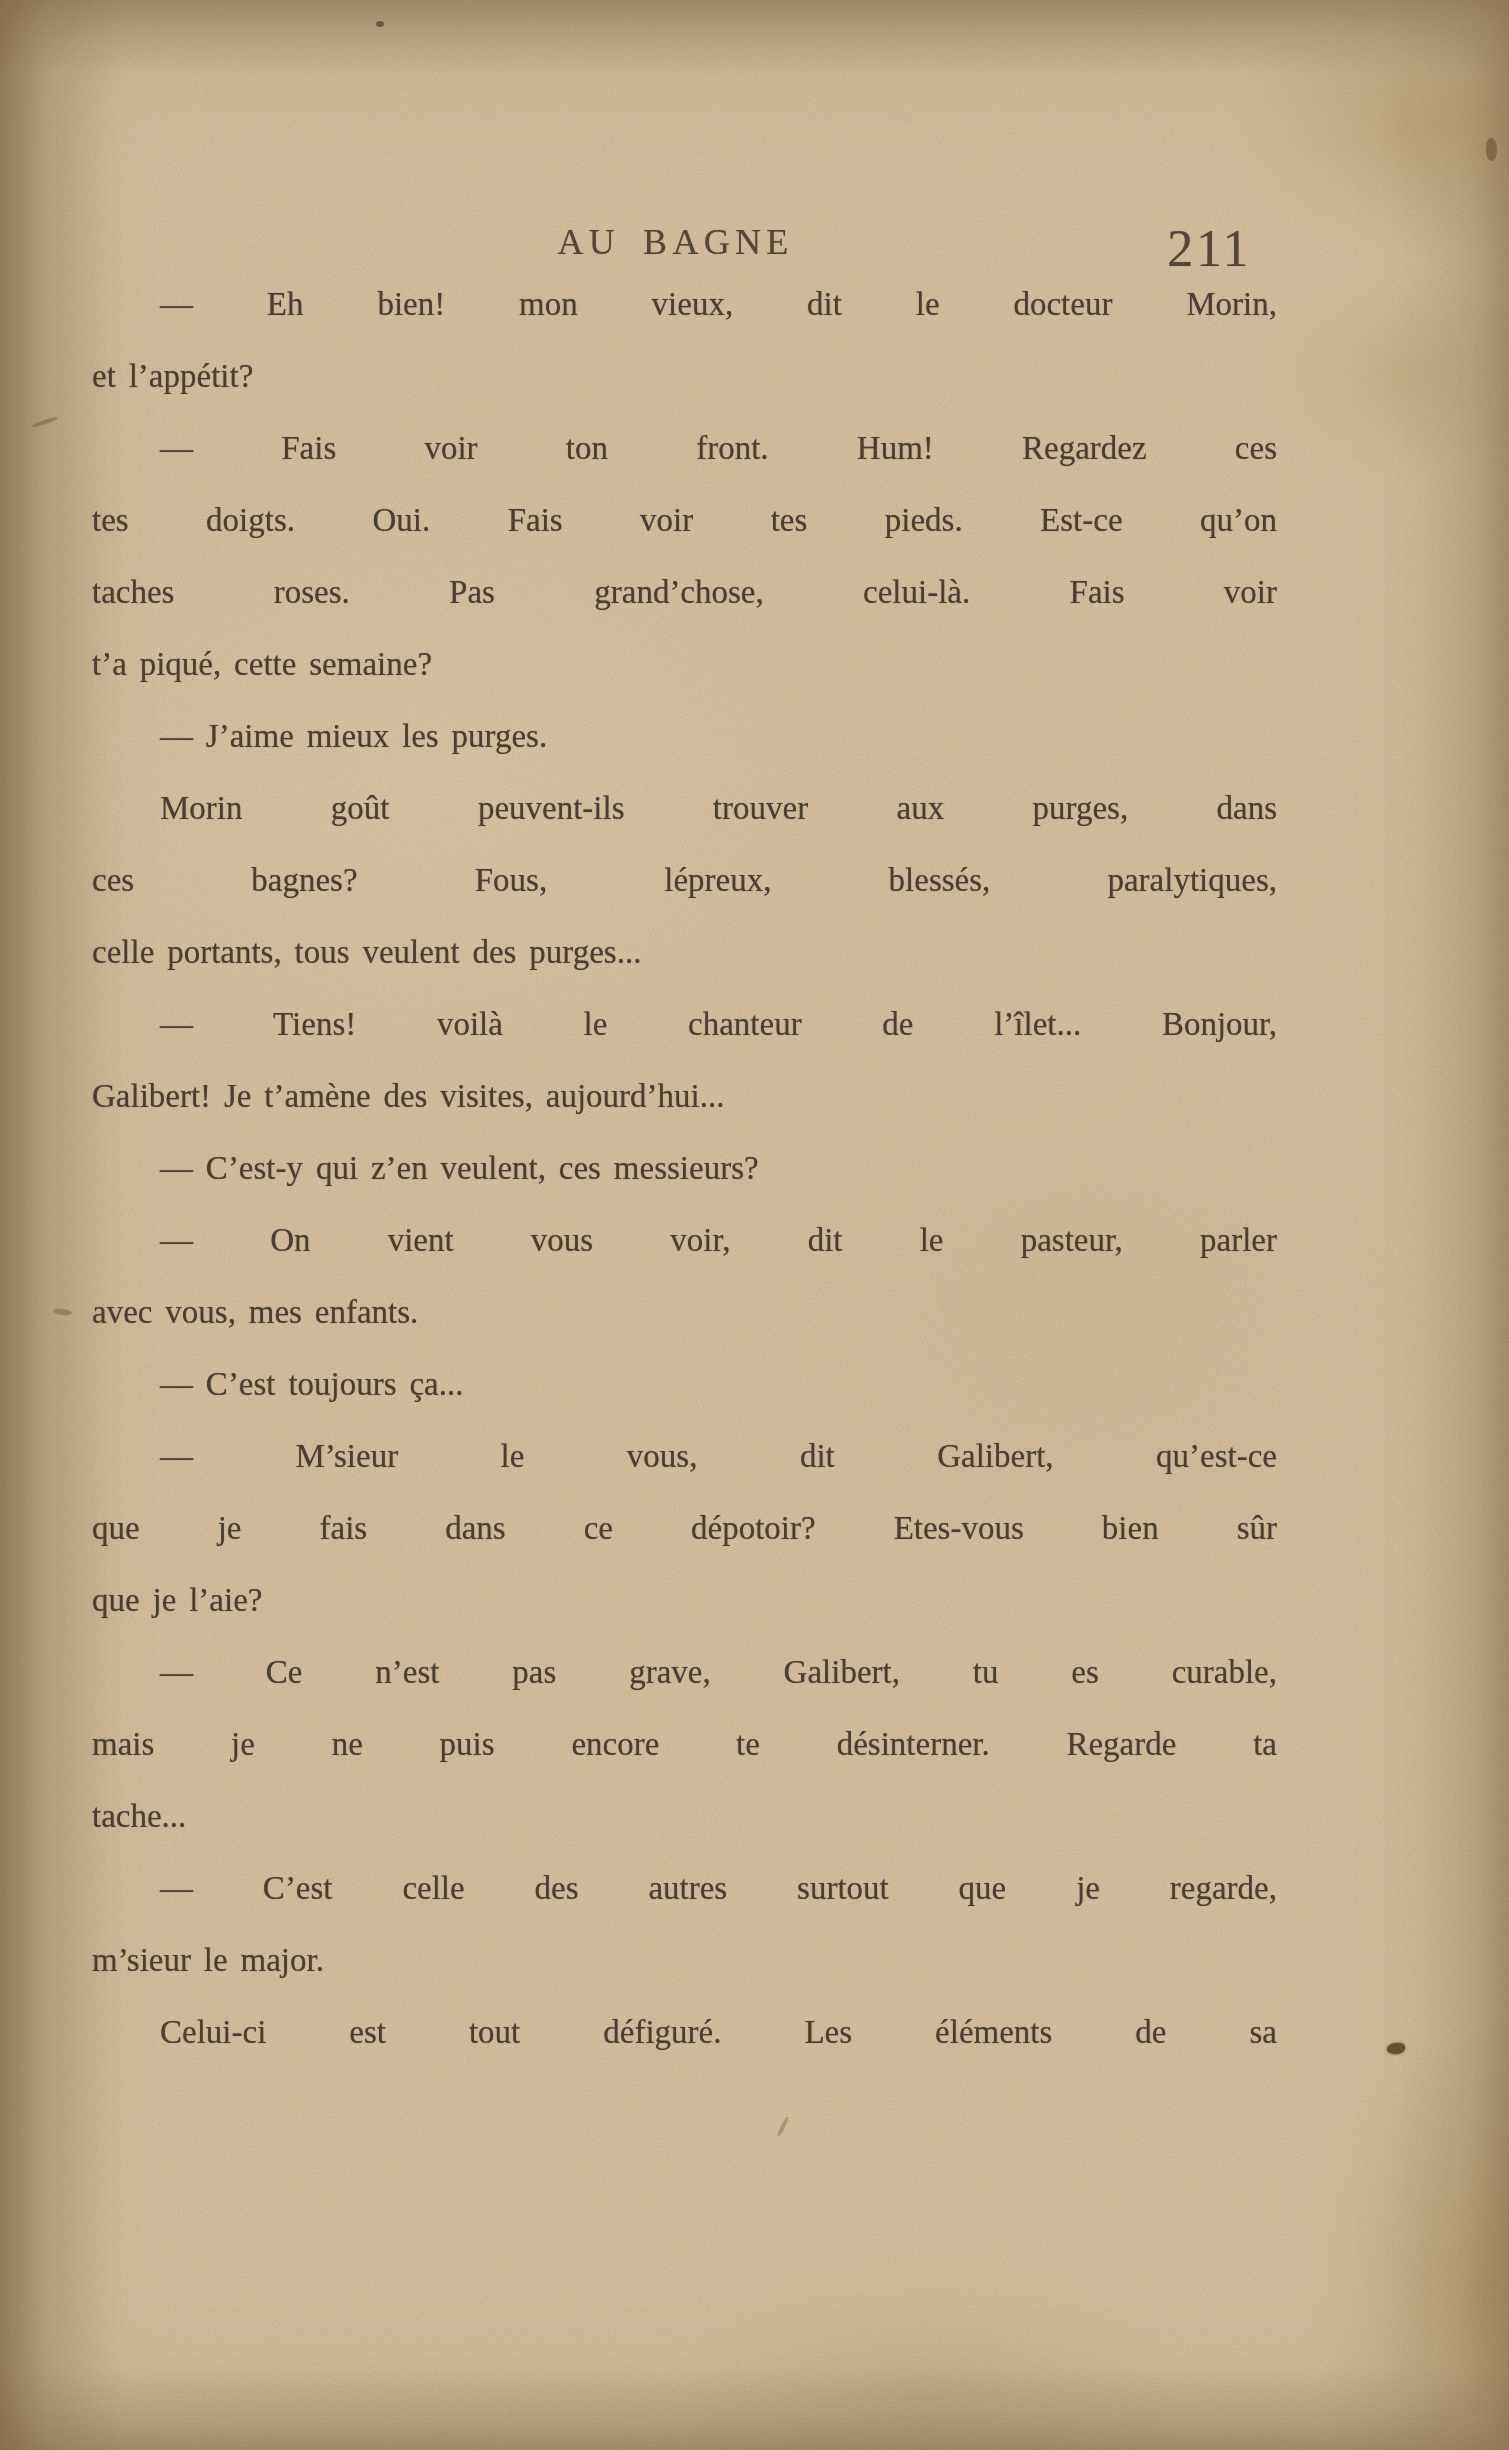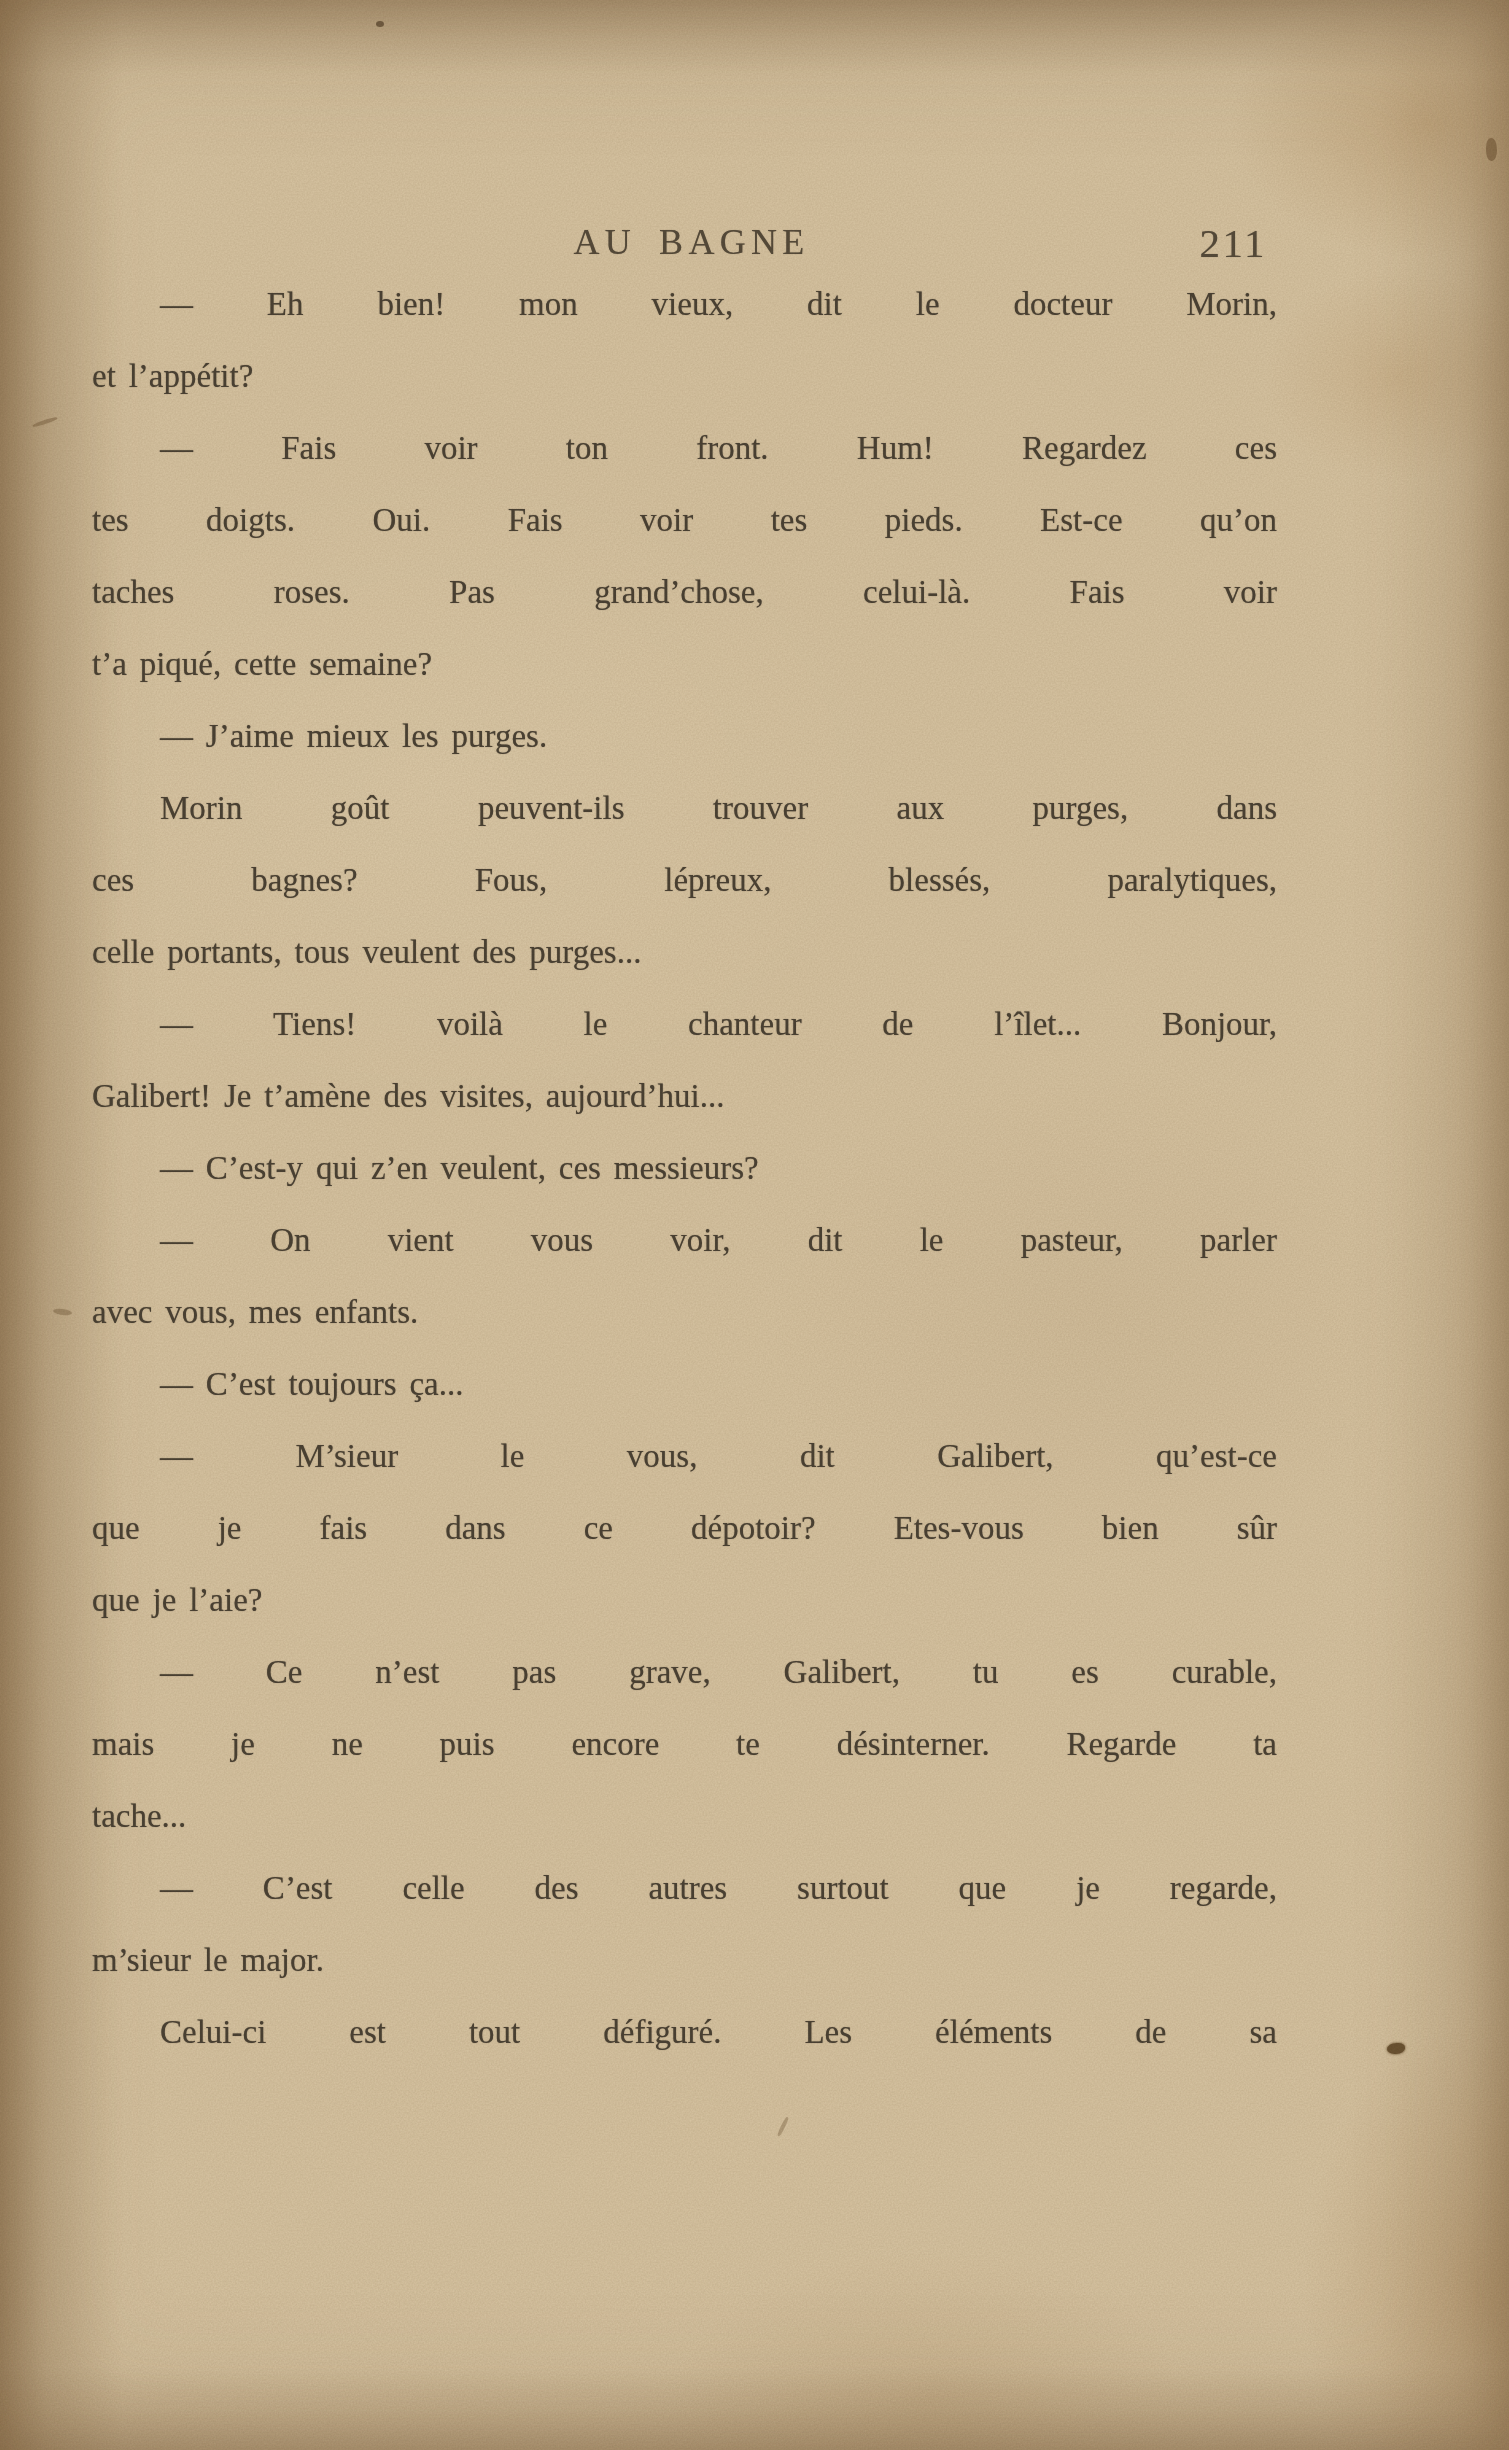--- a/index.html
+++ b/index.html
@@ -41,41 +41,41 @@
     left: 0; top: 0;
     width: 1509px;
     height: 2450px;
     mix-blend-mode: multiply;
     opacity: 0.5;
     pointer-events: none;
   }
   
   .header {
     position: absolute;
-    left: 100px;
+    left: 84px;
     top: 221px;
     width: 1183px;
     height: 53px;
     color: #564b3a;
   }
   .header .title {
     position: absolute;
     left: 50%;
     transform: translateX(-50%);
     font-size: 36px;
     letter-spacing: 5.3px;
     word-spacing: 8.8px;
     white-space: nowrap;
     text-shadow: 0 0 0.9px rgba(86,75,58,0.55);
   }
   .header .pagenum {
     position: absolute;
     right: 15.8px;
     top: -1.8px;
-    font-size: 41px;
+    font-size: 52px;
     letter-spacing: 2.6px;
     text-shadow: 0 0 0.9px rgba(86,75,58,0.55);
   }
   
   .textblock {
     position: absolute;
     left: 92px;
     top: 268px;
     width: 1185px;
     color: #4b4234;

